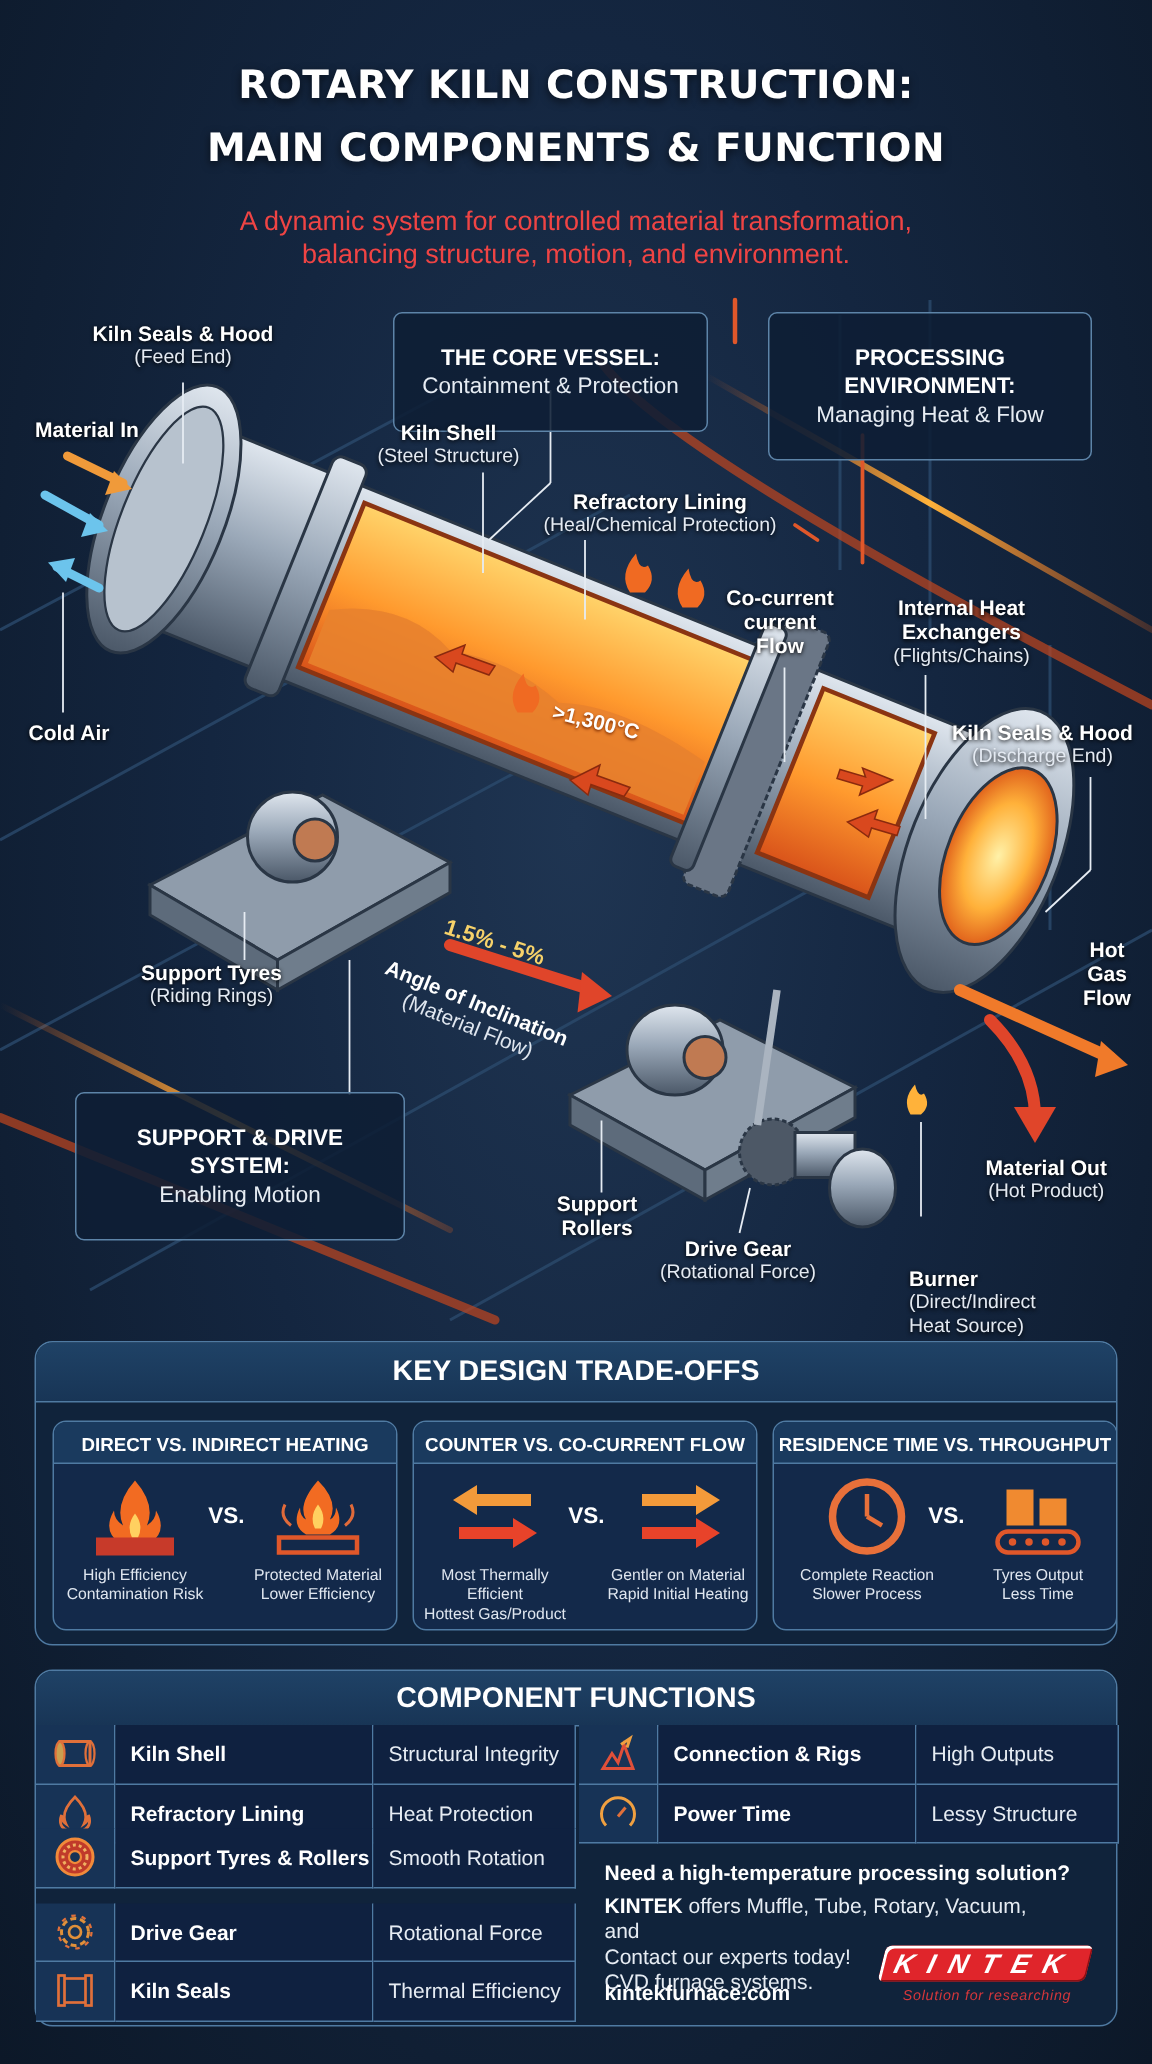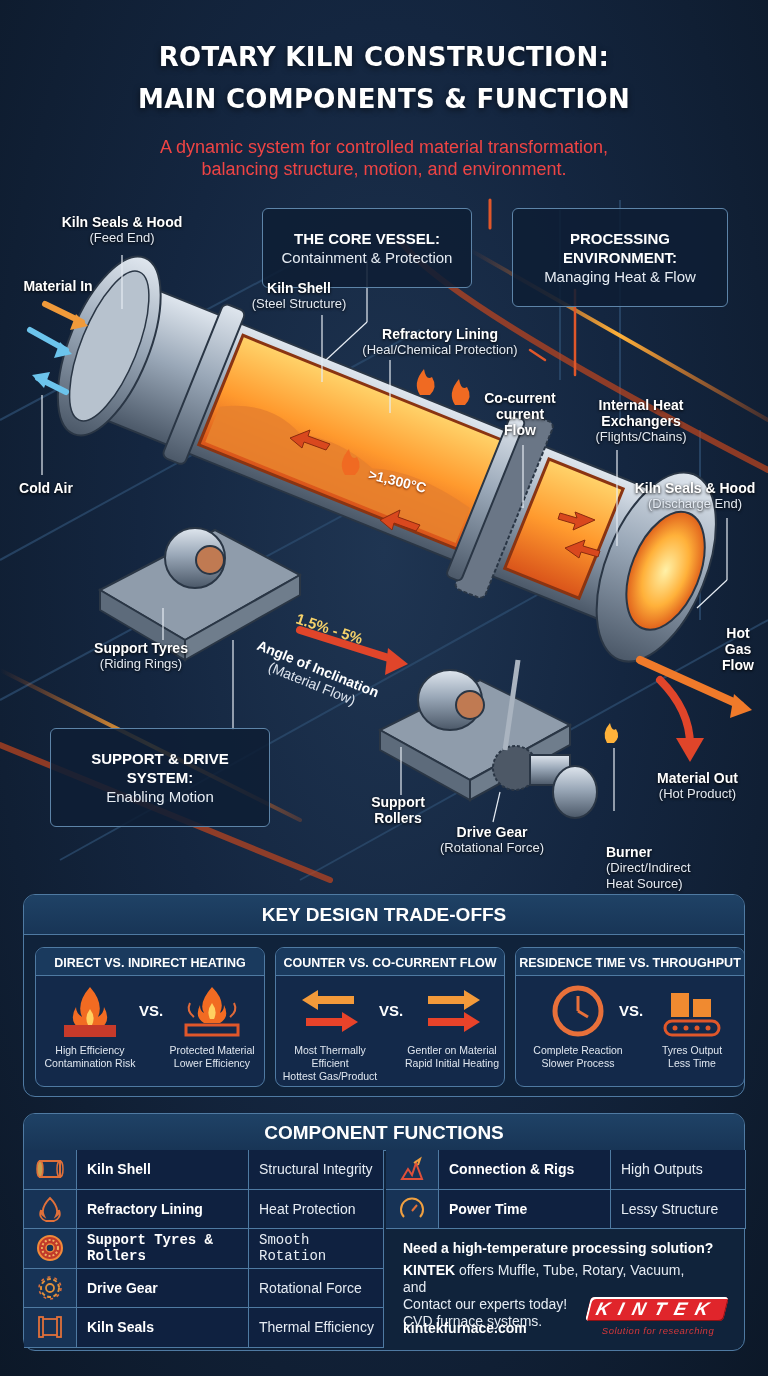--- a/index.html
+++ b/index.html
@@ -439,21 +439,21 @@
   </div>
   <div class="row" style="left:0; top:39.5px;">
     <div class="cell icon">
         <svg width="22" height="26" viewBox="0 0 22 26">
           <path d="M11 2 q-10 10 -6 18 q-3 -2 -3 -6 q-3 8 5 11 h8 q8 -3 5 -11 q0 4 -3 6 q4 -8 -6 -18z" fill="none" stroke="#e0703a" stroke-width="1.8"></path>
         </svg>
       </div>
     <div class="cell name">Refractory Lining</div>
     <div class="cell fn">Heat Protection</div>
   </div>
-  <div class="row" style="left:0; top:79px;font-family:Liberation Mono, monospace;">
+  <div class="row" style="left:0; top:69px;">
     <div class="cell icon">
         <svg width="28" height="28" viewBox="0 0 28 28">
           <circle cx="14" cy="14" r="12" fill="#c03a2a" stroke="#f08a3a" stroke-width="2"></circle>
           <circle cx="14" cy="14" r="8" fill="none" stroke="#f0b060" stroke-width="2" stroke-dasharray="2 2"></circle>
           <circle cx="14" cy="14" r="4" fill="#173356" stroke="#f08a3a" stroke-width="1.5"></circle>
         </svg>
       </div>
     <div class="cell name">Support Tyres &amp; Rollers</div>
     <div class="cell fn">Smooth Rotation</div>
   </div>

